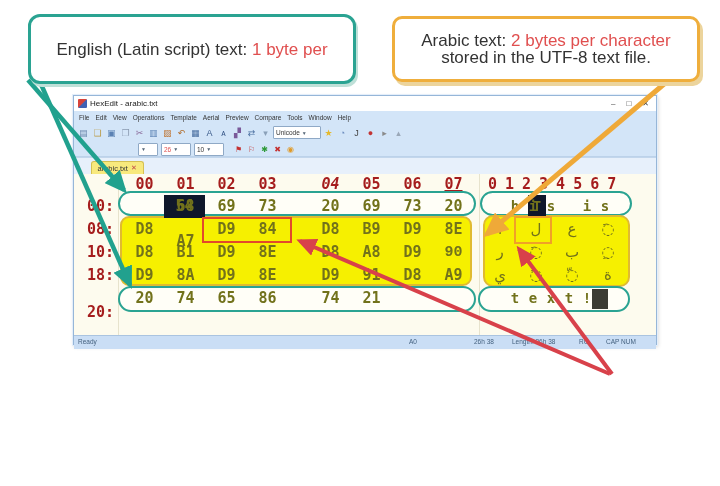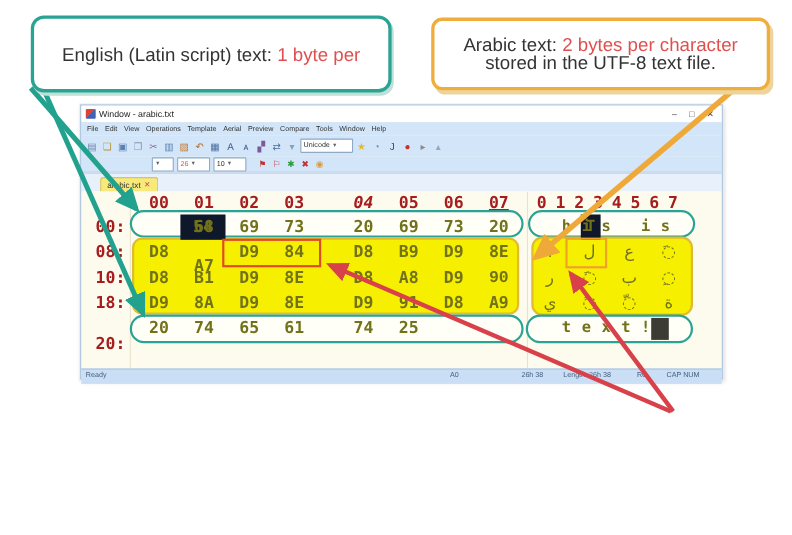--- a/index.html
+++ b/index.html
@@ -86,21 +86,21 @@
   </div>
 
   <div class="callout co-arabic">
     <div><span>Arabic text: </span><span class="redtxt">2 bytes per character</span></div>
     <div><span>stored in the UTF-8 text file.</span></div>
   </div>
 
   <div class="window">
     <div class="titlebar">
       <span class="appicon"></span>
-      <span>Window - arabic.txt</span>
+      <span>HexEdit - arabic.txt</span>
       <span class="wctrl">
         <span>–</span>
         <span>□</span>
         <span>✕</span>
       </span>
     </div>
     <div class="menubar">
         <span class="menu-item">File</span>
         <span class="menu-item">Edit</span>
         <span class="menu-item">View</span>
@@ -249,23 +249,23 @@
         <div class="hexbyte" style="left: 318px; top: 90px; width: 41px;">D8</div>
         <div class="hexbyte" style="left: 359px; top: 90px; width: 41px;">A9</div>
         <div class="charcell ar" style="left: 408px; top: 90px; width: 36px;">ي</div>
         <div class="charcell ar" style="left: 444px; top: 90px; width: 36px;">◌َ</div>
         <div class="charcell ar" style="left: 480px; top: 90px; width: 36px;">◌ّ</div>
         <div class="charcell ar" style="left: 516px; top: 90px; width: 36px;">ة</div>
         <div class="addr" style="top: 127px;">20:</div>
         <div class="hexbyte" style="left: 50px; top: 113px; width: 41px;">20</div>
         <div class="hexbyte" style="left: 91px; top: 113px; width: 41px;">74</div>
         <div class="hexbyte" style="left: 132px; top: 113px; width: 41px;">65</div>
-        <div class="hexbyte" style="left: 173px; top: 113px; width: 41px;">61</div>
+        <div class="hexbyte" style="left: 173px; top: 113px; width: 41px;">86</div>
         <div class="hexbyte" style="left: 236px; top: 113px; width: 41px;">74</div>
-        <div class="hexbyte" style="left: 277px; top: 113px; width: 41px;">25</div>
+        <div class="hexbyte" style="left: 277px; top: 113px; width: 41px;">21</div>
         <div class="charcell" style="left: 414px; top: 113px; width: 18px;"> </div>
         <div class="charcell" style="left: 432px; top: 113px; width: 18px;">t</div>
         <div class="charcell" style="left: 450px; top: 113px; width: 18px;">e</div>
         <div class="charcell" style="left: 468px; top: 113px; width: 18px;">x</div>
         <div class="charcell" style="left: 486px; top: 113px; width: 18px;">t</div>
         <div class="charcell" style="left: 504px; top: 113px; width: 18px;">!</div>
       </div>
 
     <div class="statusbar">
       <span style="left:4px;">Ready</span>

